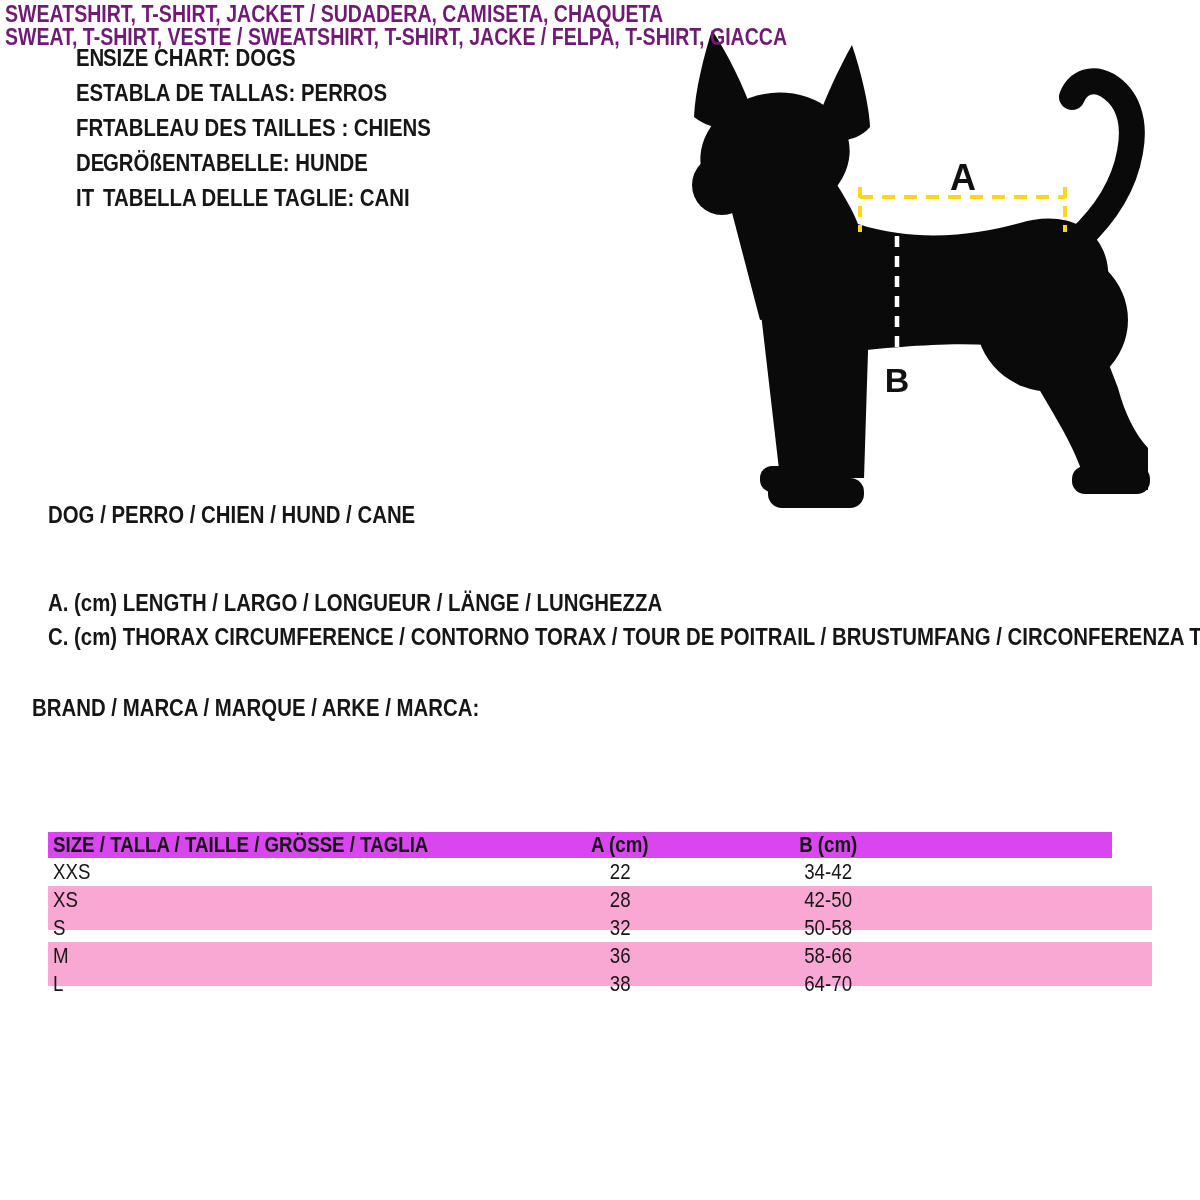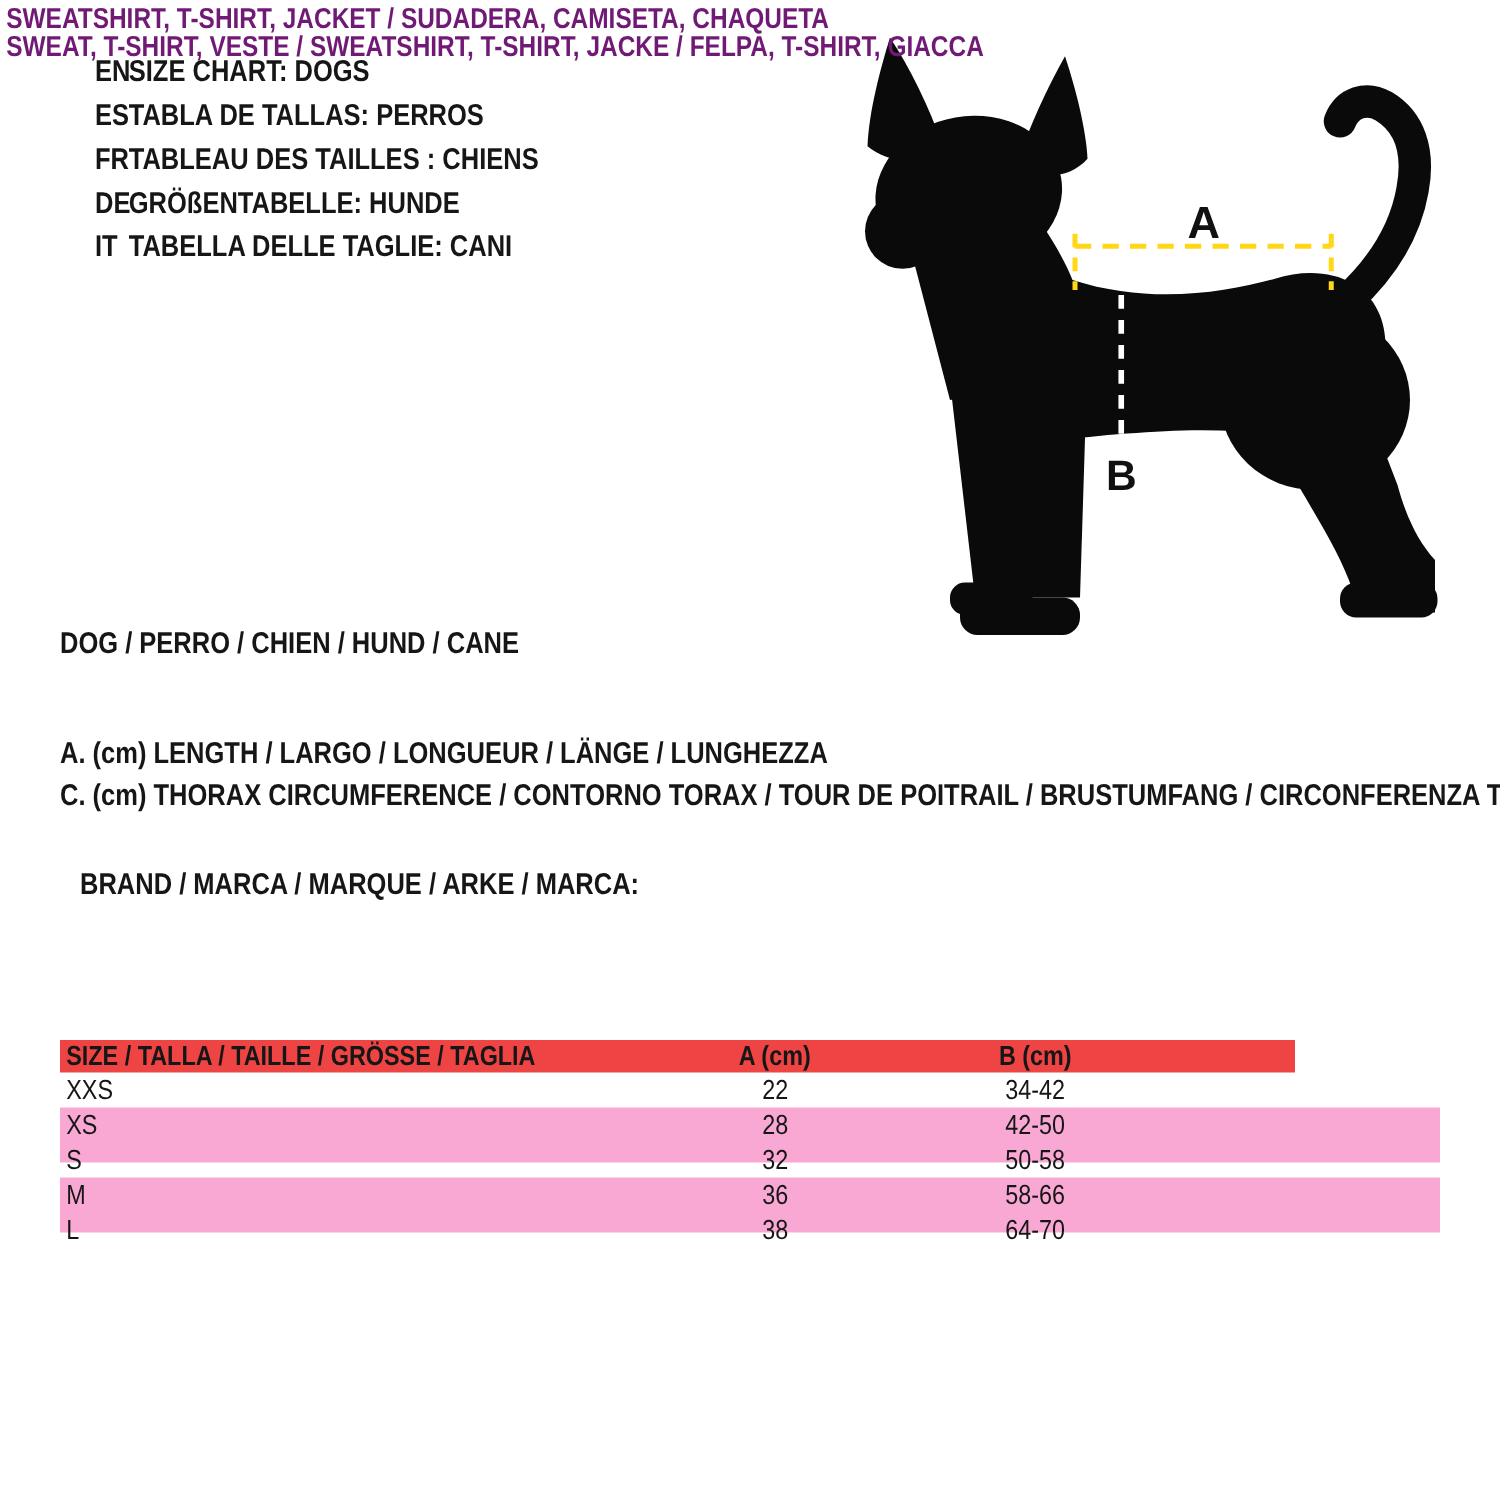--- a/index.html
+++ b/index.html
@@ -19,21 +19,21 @@
   
   .line24{font-size:24px;font-weight:600;line-height:24px;white-space:nowrap;}
 
   
   #dog{left:680px;top:20px;width:500px;height:500px;}
 
   
   .tbl-left:48px;
   #banner{left:48px;top:775px;width:1104px;height:57px;background:#F6D713;}
   .banner-line{position:absolute;left:5px;font-size:23px;font-weight:700;line-height:27px;color:#701a75;}
-  #thead{left:48px;top:832px;width:988px;height:26px;background:#ef4444;}
+  #thead{left:48px;top:832px;width:1064px;height:26px;background:#d946ef;}
   .trow{left:48px;width:1104px;height:44px;}
   .row-alt{background:#f9a8d4;}
   .cell{position:absolute;top:0;font-size:22px;}
   .cell-size{left:5px;line-height:inherit;}
   .cell-a{left:490px;width:164px;text-align:center;}
   .cell-b{left:698px;width:164px;text-align:center;}
   .hcell{font-weight:600;}
   #thead .cell{line-height:26px;}
   .trow .cell{line-height:28px;font-weight:400;}
 </style>
@@ -104,21 +104,21 @@
   <span class="cx">DOG / PERRO / CHIEN / HUND / CANE</span>
 </div>
 
 <div class="abs line24" style="left:48px;top:591px;text-align:center;">
   <span class="cx">A. (cm) LENGTH / LARGO / LONGUEUR / LÄNGE / LUNGHEZZA</span>
 </div>
 <div class="abs line24" style="left:48px;top:625px;">
   <span class="cx">C. (cm) THORAX CIRCUMFERENCE / CONTORNO TORAX / TOUR DE POITRAIL / BRUSTUMFANG / CIRCONFERENZA TORACE</span>
 </div>
 
-<div class="abs line24" style="left:64px;top:696px;">
+<div class="abs line24" style="left:32px;top:696px;">
   <span class="cx">BRAND / MARCA / MARQUE / ARKE / MARCA:</span>
 </div>
 
 <div class="abs" id="banner">
   <div class="banner-line" style="top:1px;">
     <span class="cx">SWEATSHIRT, T-SHIRT, JACKET / SUDADERA, CAMISETA, CHAQUETA</span>
   </div>
   <div class="banner-line" style="top:24px;">
     <span class="cx">SWEAT, T-SHIRT, VESTE / SWEATSHIRT, T-SHIRT, JACKE / FELPA, T-SHIRT, GIACCA</span>
   </div>

